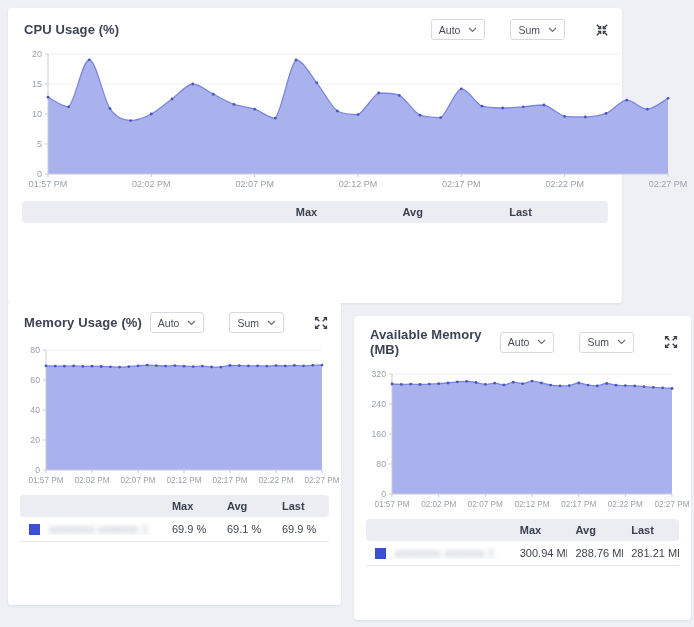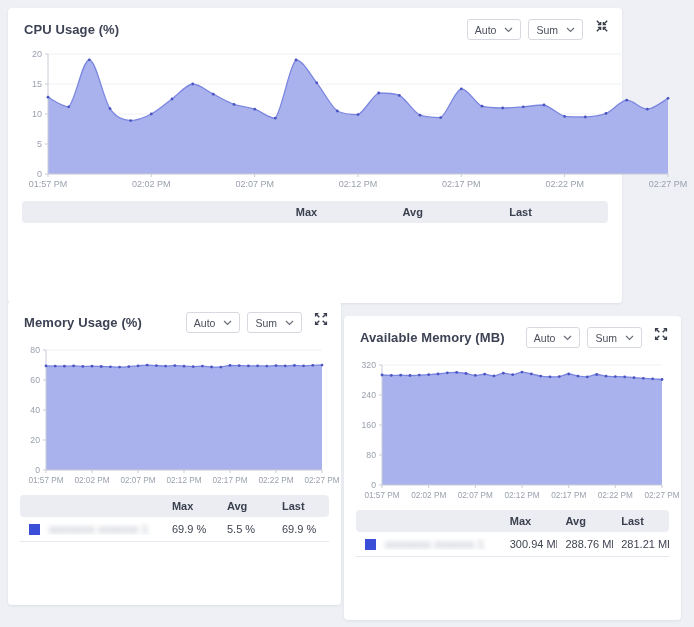--- a/index.html
+++ b/index.html
@@ -2,25 +2,25 @@
 <html><head>
 <meta charset="utf-8">
 <style>
   html,body{margin:0;padding:0;background:#eef0f5;}
   .page{position:relative;width:694px;height:627px;background:#eef0f5;
         font-family:"Liberation Sans",sans-serif;overflow:hidden;}
   .panel{position:absolute;background:#ffffff;border-radius:4px;
          box-shadow:0 1px 3px rgba(30,35,70,.08);}
   #p0{left:8px;top:8px;width:614px;height:295px;}
   #p1{left:8px;top:301px;width:333px;height:304px;}
-  #p2{left:344px;top:316px;width:337px;height:304px;}
+  #p2{left:354px;top:316px;width:337px;height:304px;}
   .panel-header{display:flex;align-items:center;justify-content:space-between;
                 padding:11px 13px 0 16px;}
   .panel-title{margin:0;font-size:13px;font-weight:700;color:#3d4354;letter-spacing:.1px;}
-  .panel-controls{display:flex;align-items:flex-start;gap:7px;}
+  .panel-controls{display:flex;align-items:center;gap:25px;}
   .select{display:flex;align-items:center;justify-content:space-between;
           min-width:32px;height:19px;border:1px solid #d7d9e0;border-radius:3px;
           padding:0 7px;font-size:10.5px;color:#4b4f5c;background:#fff;cursor:pointer;gap:8px;}
   .iconbtn{border:none;background:none;padding:0;margin-left:5px;cursor:pointer;
            display:flex;align-items:center;}
   .chart{margin:6px 10px 0;}
   .panel-sm .chart{margin:9px 12px 0;}
   svg{overflow:visible;display:block;}
   .yl,.xl{fill:#9aa0ad;font-size:9px;font-family:"Liberation Sans",sans-serif;}
   .panel-sm .xl{font-size:8.2px;}
@@ -253,21 +253,21 @@
         <div class="lc v">Max</div>
         <div class="lc v">Avg</div>
         <div class="lc v">Last</div>
       </div>
       <div class="lrow ldata">
         <div class="lc name">
           <span class="swatch"></span>
           <span class="blurred">xxxxxxxx xxxxxxx 1</span>
         </div>
         <div class="lc v">69.9 %</div>
-        <div class="lc v">5.5 %</div>
+        <div class="lc v">69.1 %</div>
         <div class="lc v">69.9 %</div>
       </div>
     </div>
   </section>
 
   <section class="panel panel-sm" id="p2">
     <div class="panel-header">
       <h2 class="panel-title">Available Memory (MB)</h2>
       <div class="panel-controls">
         <div class="select">

